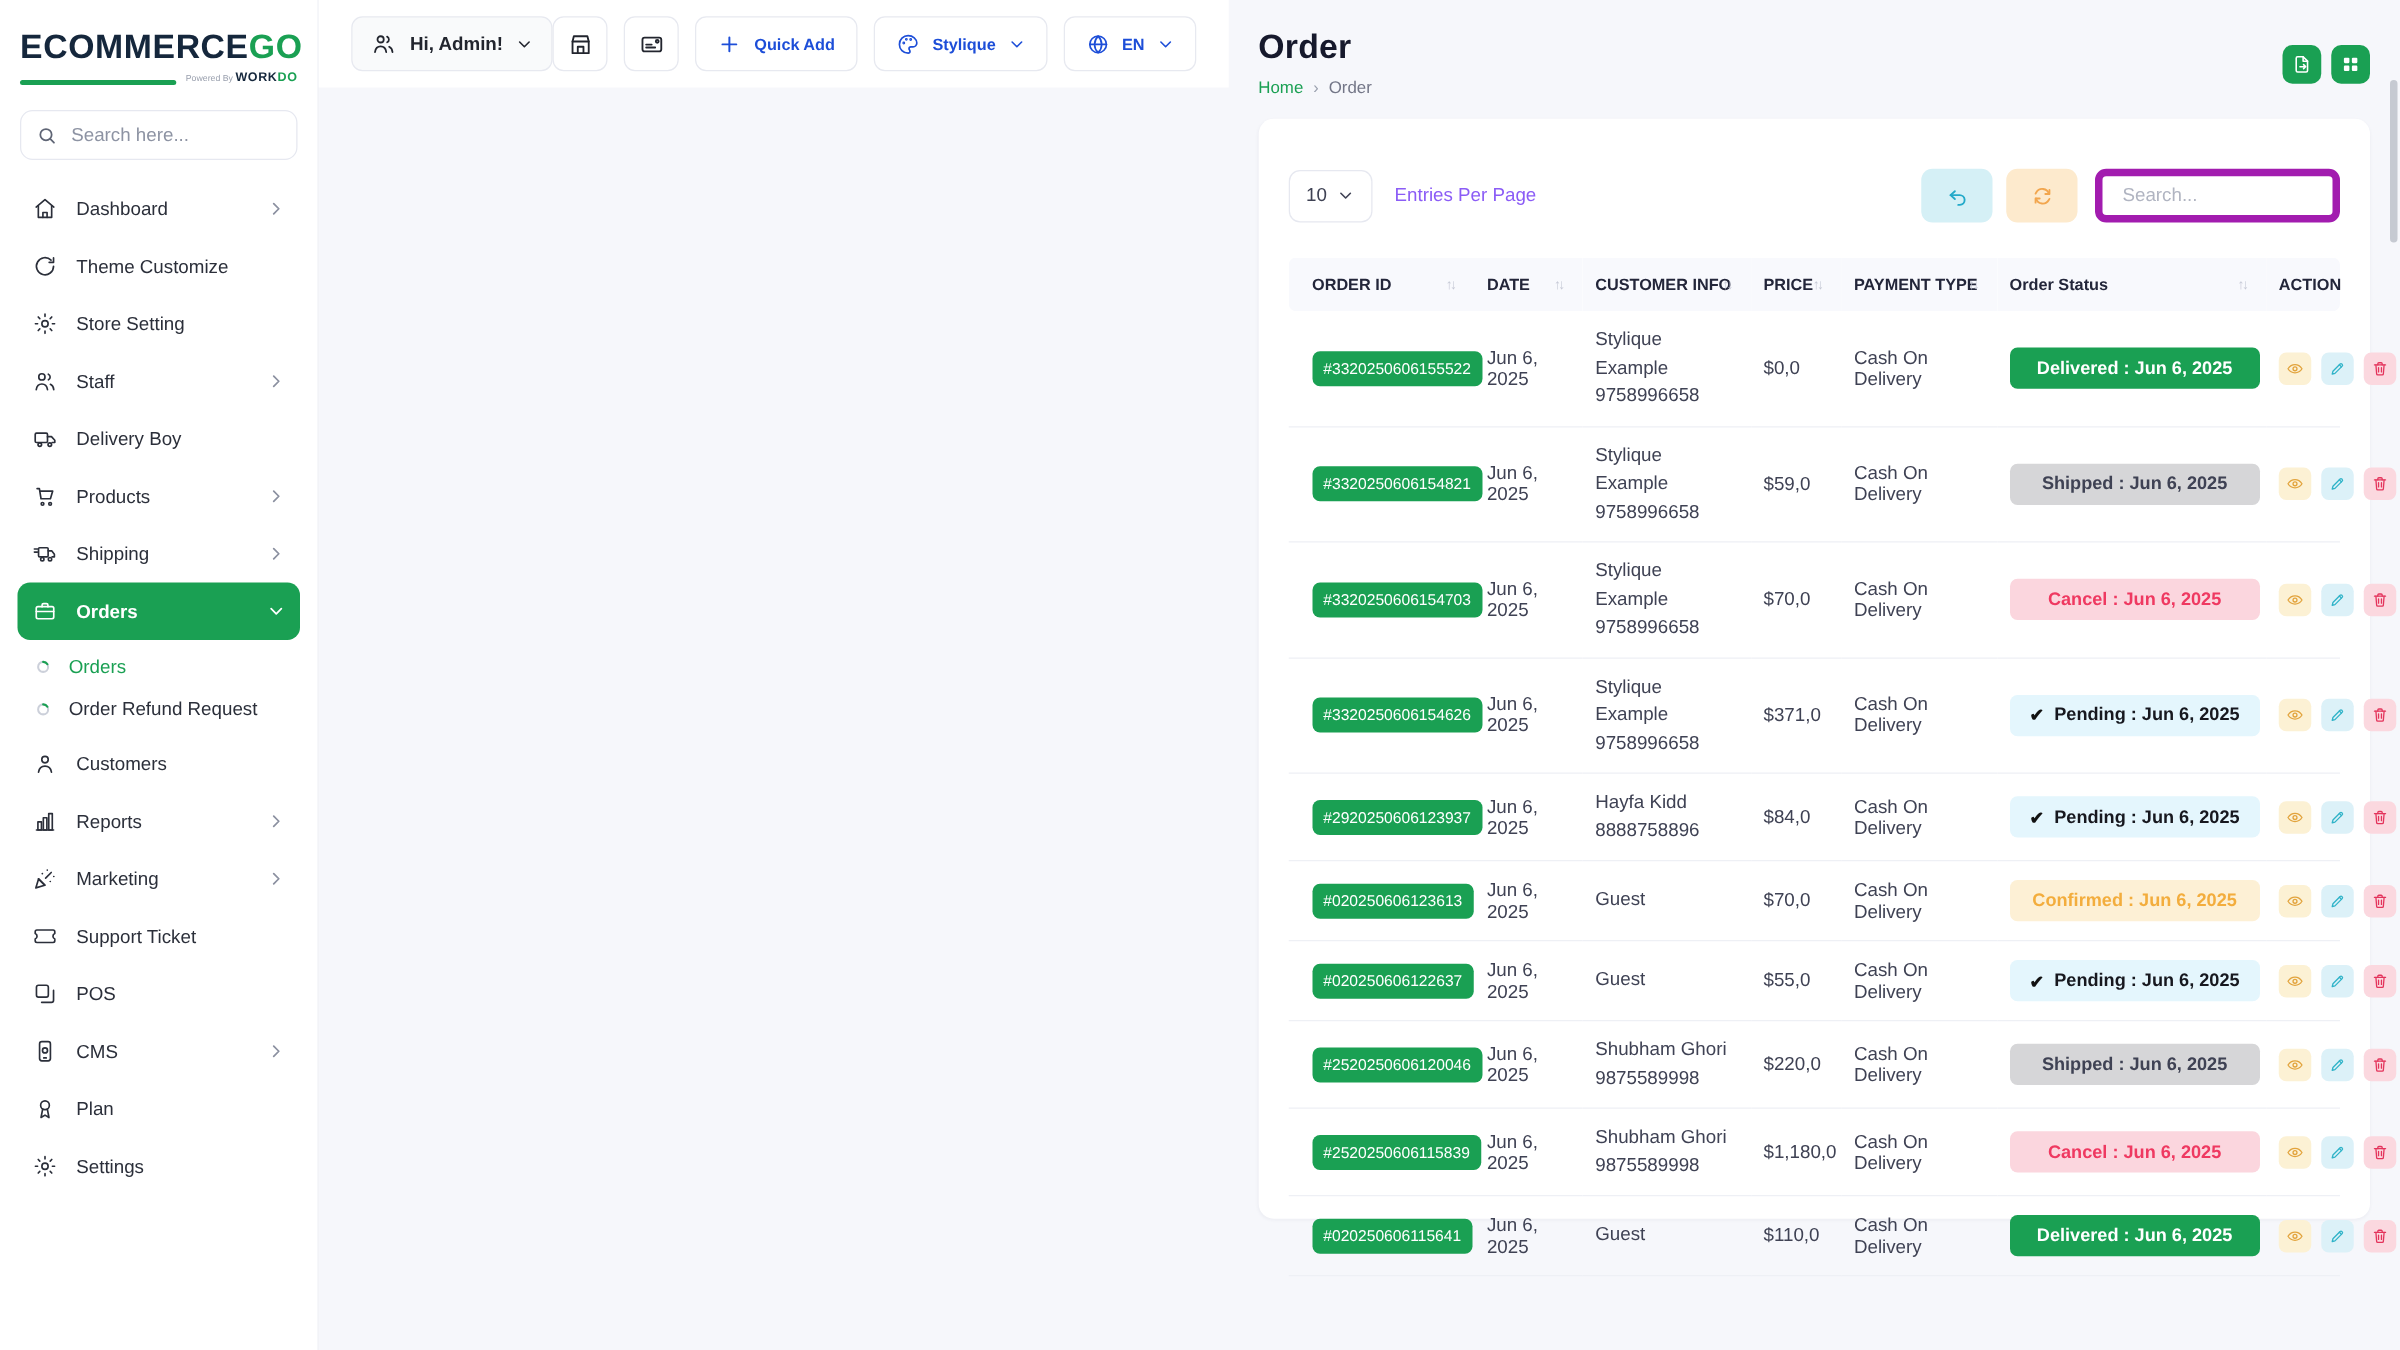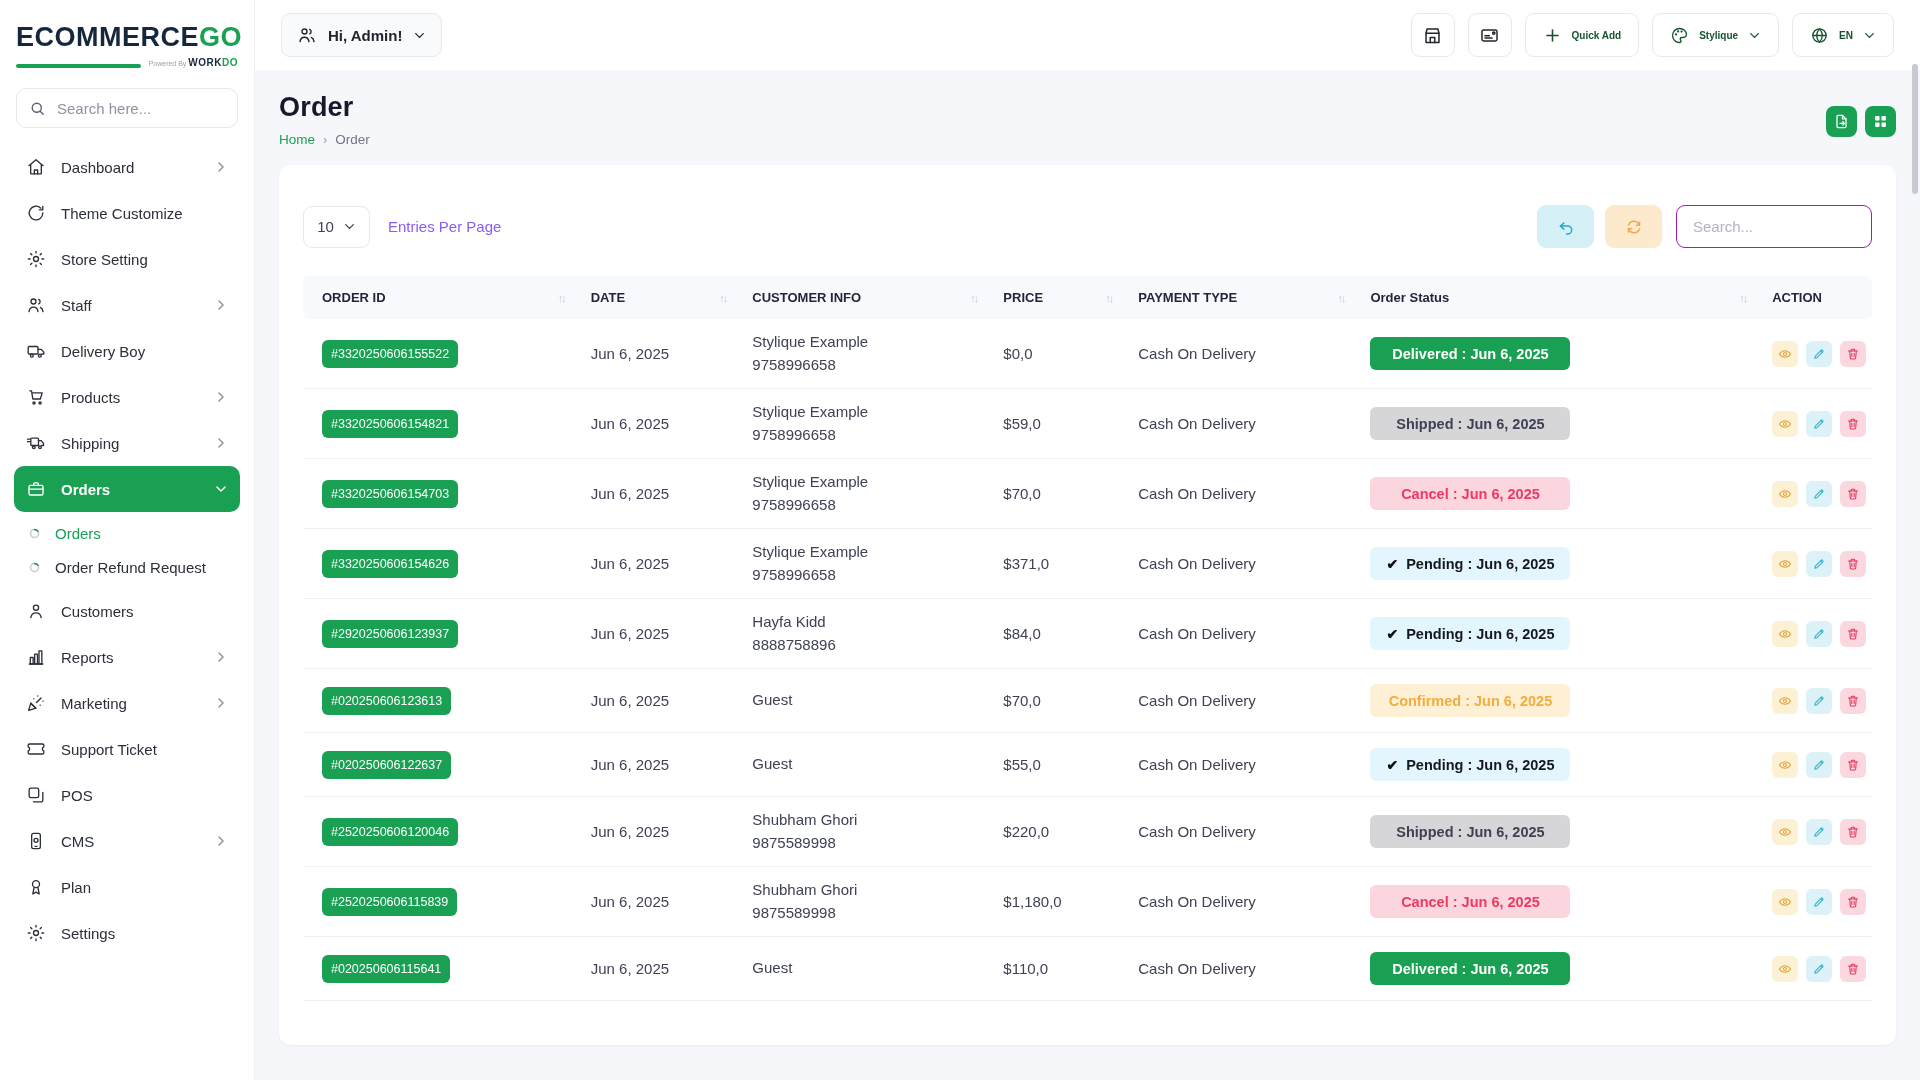--- a/index.html
+++ b/index.html
@@ -30,33 +30,33 @@
   .nav-item .icon{width:20px;height:20px;color:#2b2f3a;flex:none}
   .nav-item .chev{margin-left:auto;width:14px;height:14px;color:#8b90a0;flex:none}
   .nav-item.active{background:var(--c-accent);color:#fff;font-weight:700}
   .nav-item.active .icon,.nav-item.active .chev{color:#fff}
   .sub-list{padding:4px 0 4px}
   .sub-item{display:flex;align-items:center;gap:13px;height:34px;padding:0 12px 0 13px;font-size:15px;color:#2b2f3a;cursor:pointer}
   .sub-item .bullet{width:15px;height:15px;flex:none}
   .sub-item.active{color:var(--c-accent)}
 
   
-  .main{flex:1;display:flex;flex-direction:column;min-width:0}
+  .main{flex:1;display:flex;flex-direction:row;min-width:0}
   .topbar{height:70px;background:#fff;display:flex;align-items:center;justify-content:space-between;
        padding:0 26px;flex:none}
   .admin-btn{display:flex;align-items:center;gap:11px;height:44px;padding:0 15px;border:1px solid #e7e9f0;
        background:#f9fafb;border-radius:9px;font-size:15px;font-weight:600;color:#22252e;cursor:pointer;font-family:inherit}
   .admin-btn .icon{width:20px;height:20px}
   .admin-btn .chev{width:13px;height:13px;color:#22252e}
   .top-right{display:flex;align-items:center;gap:13px}
   .icon-btn{width:44px;height:44px;border:1px solid #e7e9f0;border-radius:9px;background:#fff;
        display:flex;align-items:center;justify-content:center;cursor:pointer}
   .icon-btn .icon{width:21px;height:21px;color:#22252e}
   .pill-btn{height:44px;padding:0 17px;display:flex;align-items:center;gap:10px;border:1px solid #e7e9f0;
-       border-radius:9px;background:#fff;font-size:10px;font-weight:600;color:#14532d;cursor:pointer;font-family:inherit}
+       border-radius:9px;background:#fff;font-size:13px;font-weight:600;color:#1d4ed8;cursor:pointer;font-family:inherit}
   .pill-btn .icon{width:19px;height:19px}
   .pill-btn .chev{width:13px;height:13px}
 
   
   .content{padding:22px 24px 0;flex:1;min-height:0}
   .page-head{display:flex;justify-content:space-between;align-items:flex-start}
   .page-title{margin:0;font-size:27px;font-weight:700;color:#16192c;letter-spacing:.2px}
   .breadcrumb{display:flex;align-items:center;gap:8px;margin-top:9px;font-size:13.5px}
   .crumb-home{color:var(--c-accent);cursor:pointer;text-decoration:none}
   .crumb-sep{color:#9aa0ae;font-size:13px}
@@ -72,21 +72,21 @@
   .entries-select{width:67px;height:42px;border:1px solid #e6e8f0;border-radius:9px;background:#fff;
        display:flex;align-items:center;justify-content:center;gap:9px;font-size:15px;color:#3f4254;cursor:pointer;font-family:inherit}
   .entries-select .chev{width:13px;height:13px;color:#3f4254}
   .entries-label{margin-left:18px;font-size:15px;color:#8b5cf6}
   .controls .spacer{flex:1}
   .soft-btn{width:57px;height:43px;border:none;border-radius:9px;display:flex;align-items:center;
        justify-content:center;cursor:pointer;margin-left:11px}
   .soft-btn .icon{width:18px;height:18px}
   .undo-btn{background:#d5f0f6;color:#23a9c9}
   .refresh-btn{background:#fdeacd;color:#f2a64e}
-  .tbl-search{margin-left:14px;width:196px;height:43px;border:1px solid #a21caf;border-radius:9px;
+  .tbl-search{margin-left:14px;width:196px;height:43px;border:6px solid #a21caf;border-radius:9px;
        padding:0 14px;display:flex;align-items:center;background:#fff}
   .tbl-search input{border:none;outline:none;width:100%;font-size:15px;color:#3f4254;background:transparent;font-family:inherit}
   .tbl-search input::placeholder{color:#b0b4c1}
 
   table.orders{margin-top:28px;width:100%;border-collapse:collapse;table-layout:fixed}
   .orders th{background:#f8f9fd;font-size:13px;font-weight:700;color:#23263a;text-align:left;
        padding:14px 10px;white-space:nowrap;position:relative}
   .orders th:first-child{padding-left:19px;border-radius:6px 0 0 6px}
   .orders th:last-child{border-radius:0 6px 6px 0}
   .orders th .sort{position:absolute;right:16px;top:50%;transform:translateY(-50%);

